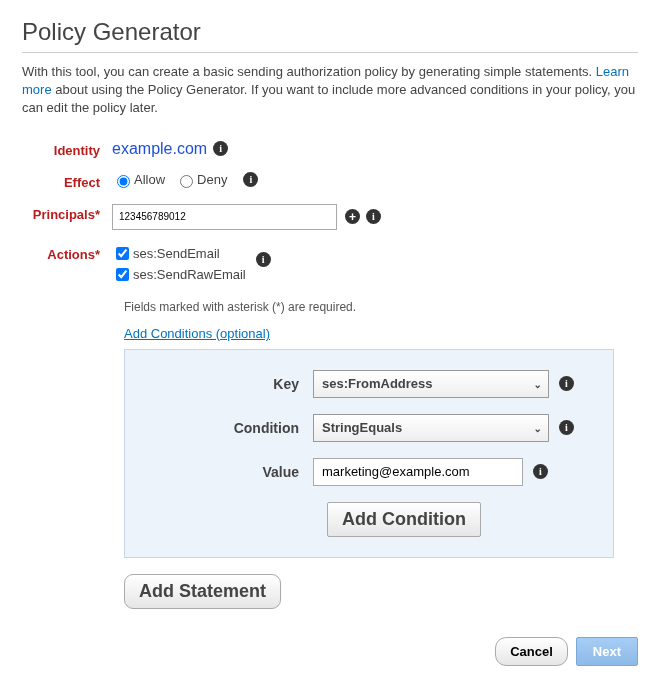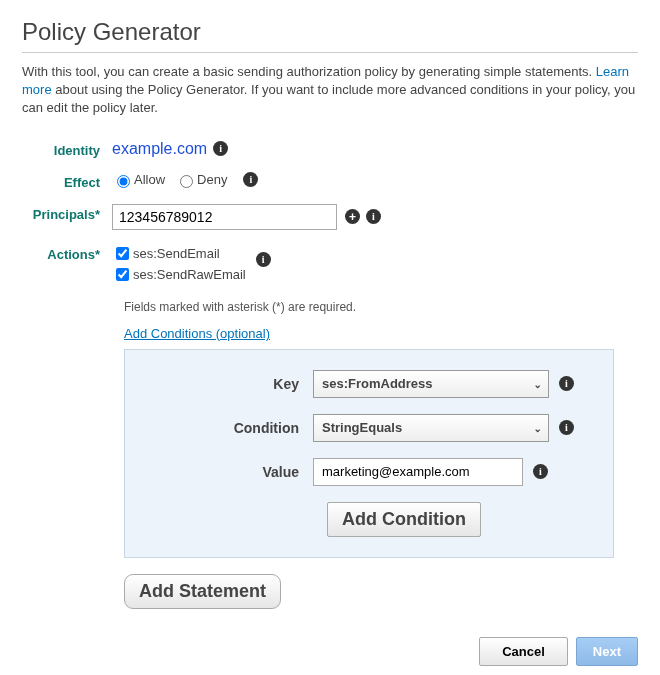--- a/index.html
+++ b/index.html
@@ -25,21 +25,21 @@
   }
   .intro { font-size: 13px; line-height: 1.4; color: #444; margin-bottom: 22px; }
   .link { color: #0073bb; text-decoration: none; cursor: pointer; }
   .form-area { padding-left: 0; }
   .form-row { display: flex; align-items: flex-start; margin-bottom: 14px; }
   .form-label {
     width: 90px;
     text-align: right;
     font-weight: bold;
     font-size: 13px;
-    color: #0f766e;
+    color: #b91c1c;
     padding-top: 3px;
     padding-right: 12px;
     flex-shrink: 0;
   }
   .form-value { flex: 1; display: flex; align-items: center; flex-wrap: wrap; }
   .identity-text { font-size: 16px; color: #1d4ed8; }
   .info-icon {
     display: inline-flex;
     align-items: center;
     justify-content: center;
@@ -69,21 +69,21 @@
     margin-left: 8px;
     cursor: pointer;
     line-height: 1;
   }
   .radio-label { font-size: 13px; margin-right: 10px; display: inline-flex; align-items: center; }
   .radio-label input { margin-right: 4px; }
   .text-input {
     height: 26px;
     border: 1px solid #aaa;
     padding: 0 6px;
-    font-size: 14px;
+    font-size: 10px;
   }
   .principals-input { width: 225px; }
   .actions-block { display: flex; align-items: flex-start; }
   .actions-checks { display: flex; flex-direction: column; }
   .check-label { font-size: 13px; display: flex; align-items: center; margin-bottom: 2px; }
   .check-label input { margin-right: 4px; }
   .required-note { font-size: 12px; color: #555; margin: 10px 0 12px 102px; }
   .add-conditions-link { font-size: 13px; color: #0073bb; margin-left: 102px; cursor: pointer; display: inline-block; margin-bottom: 8px; text-decoration: underline; }
   .conditions-panel {
     margin-left: 102px;
@@ -143,25 +143,25 @@
   .btn-addstmt { margin-left: 102px; margin-top: 16px; border-radius: 9px; }
   .footer {
     display: flex;
     justify-content: flex-end;
     gap: 8px;
     margin-top: 28px;
   }
   .btn-cancel {
     border: 1px solid #aaa;
     background: linear-gradient(#fff, #e6e6e6);
-    padding: 6px 22px;
-    font-size: 13px;
-    font-weight: bold;
-    cursor: pointer;
-    border-radius: 2px;
+    padding: 6px 14px;
+    font-size: 13px;
+    font-weight: bold;
+    cursor: pointer;
+    border-radius: 11px;
   }
   .btn-next {
     border: 1px solid #7aa7d6;
     background: linear-gradient(#a6cdf5, #8ebae7);
     color: #fff;
     padding: 6px 16px;
     font-size: 13px;
     font-weight: bold;
     cursor: pointer;
     border-radius: 2px;

